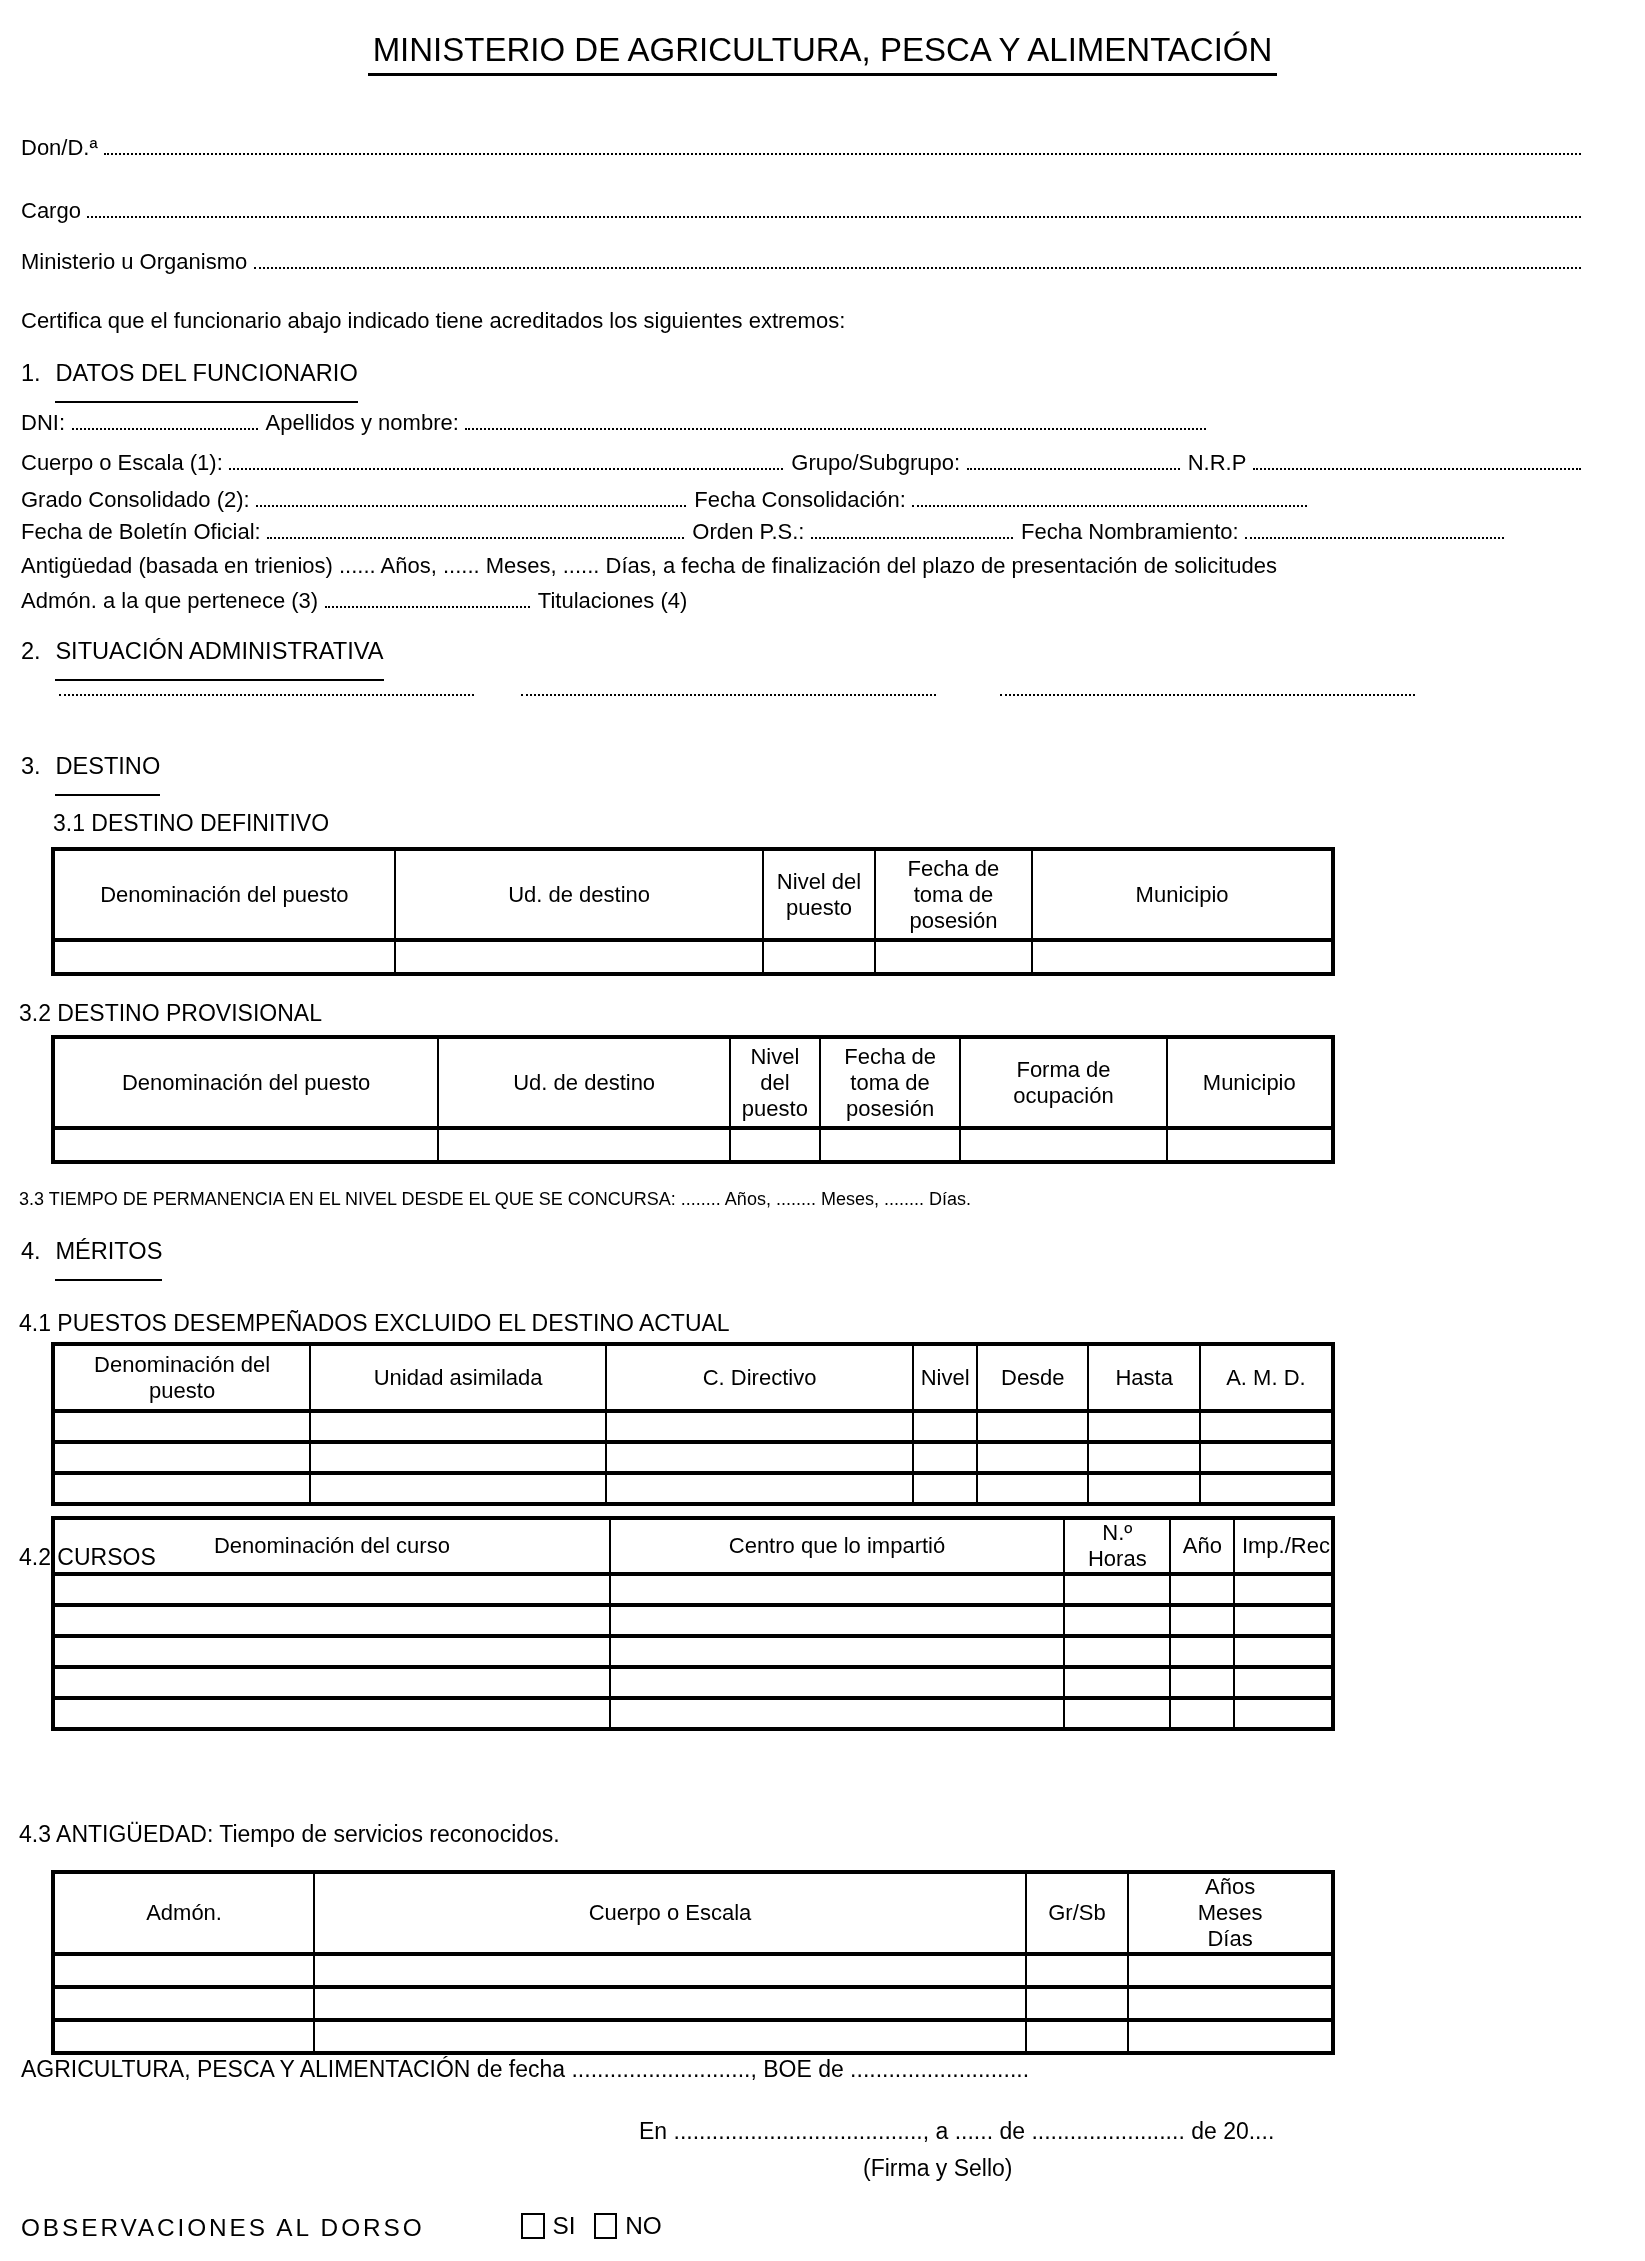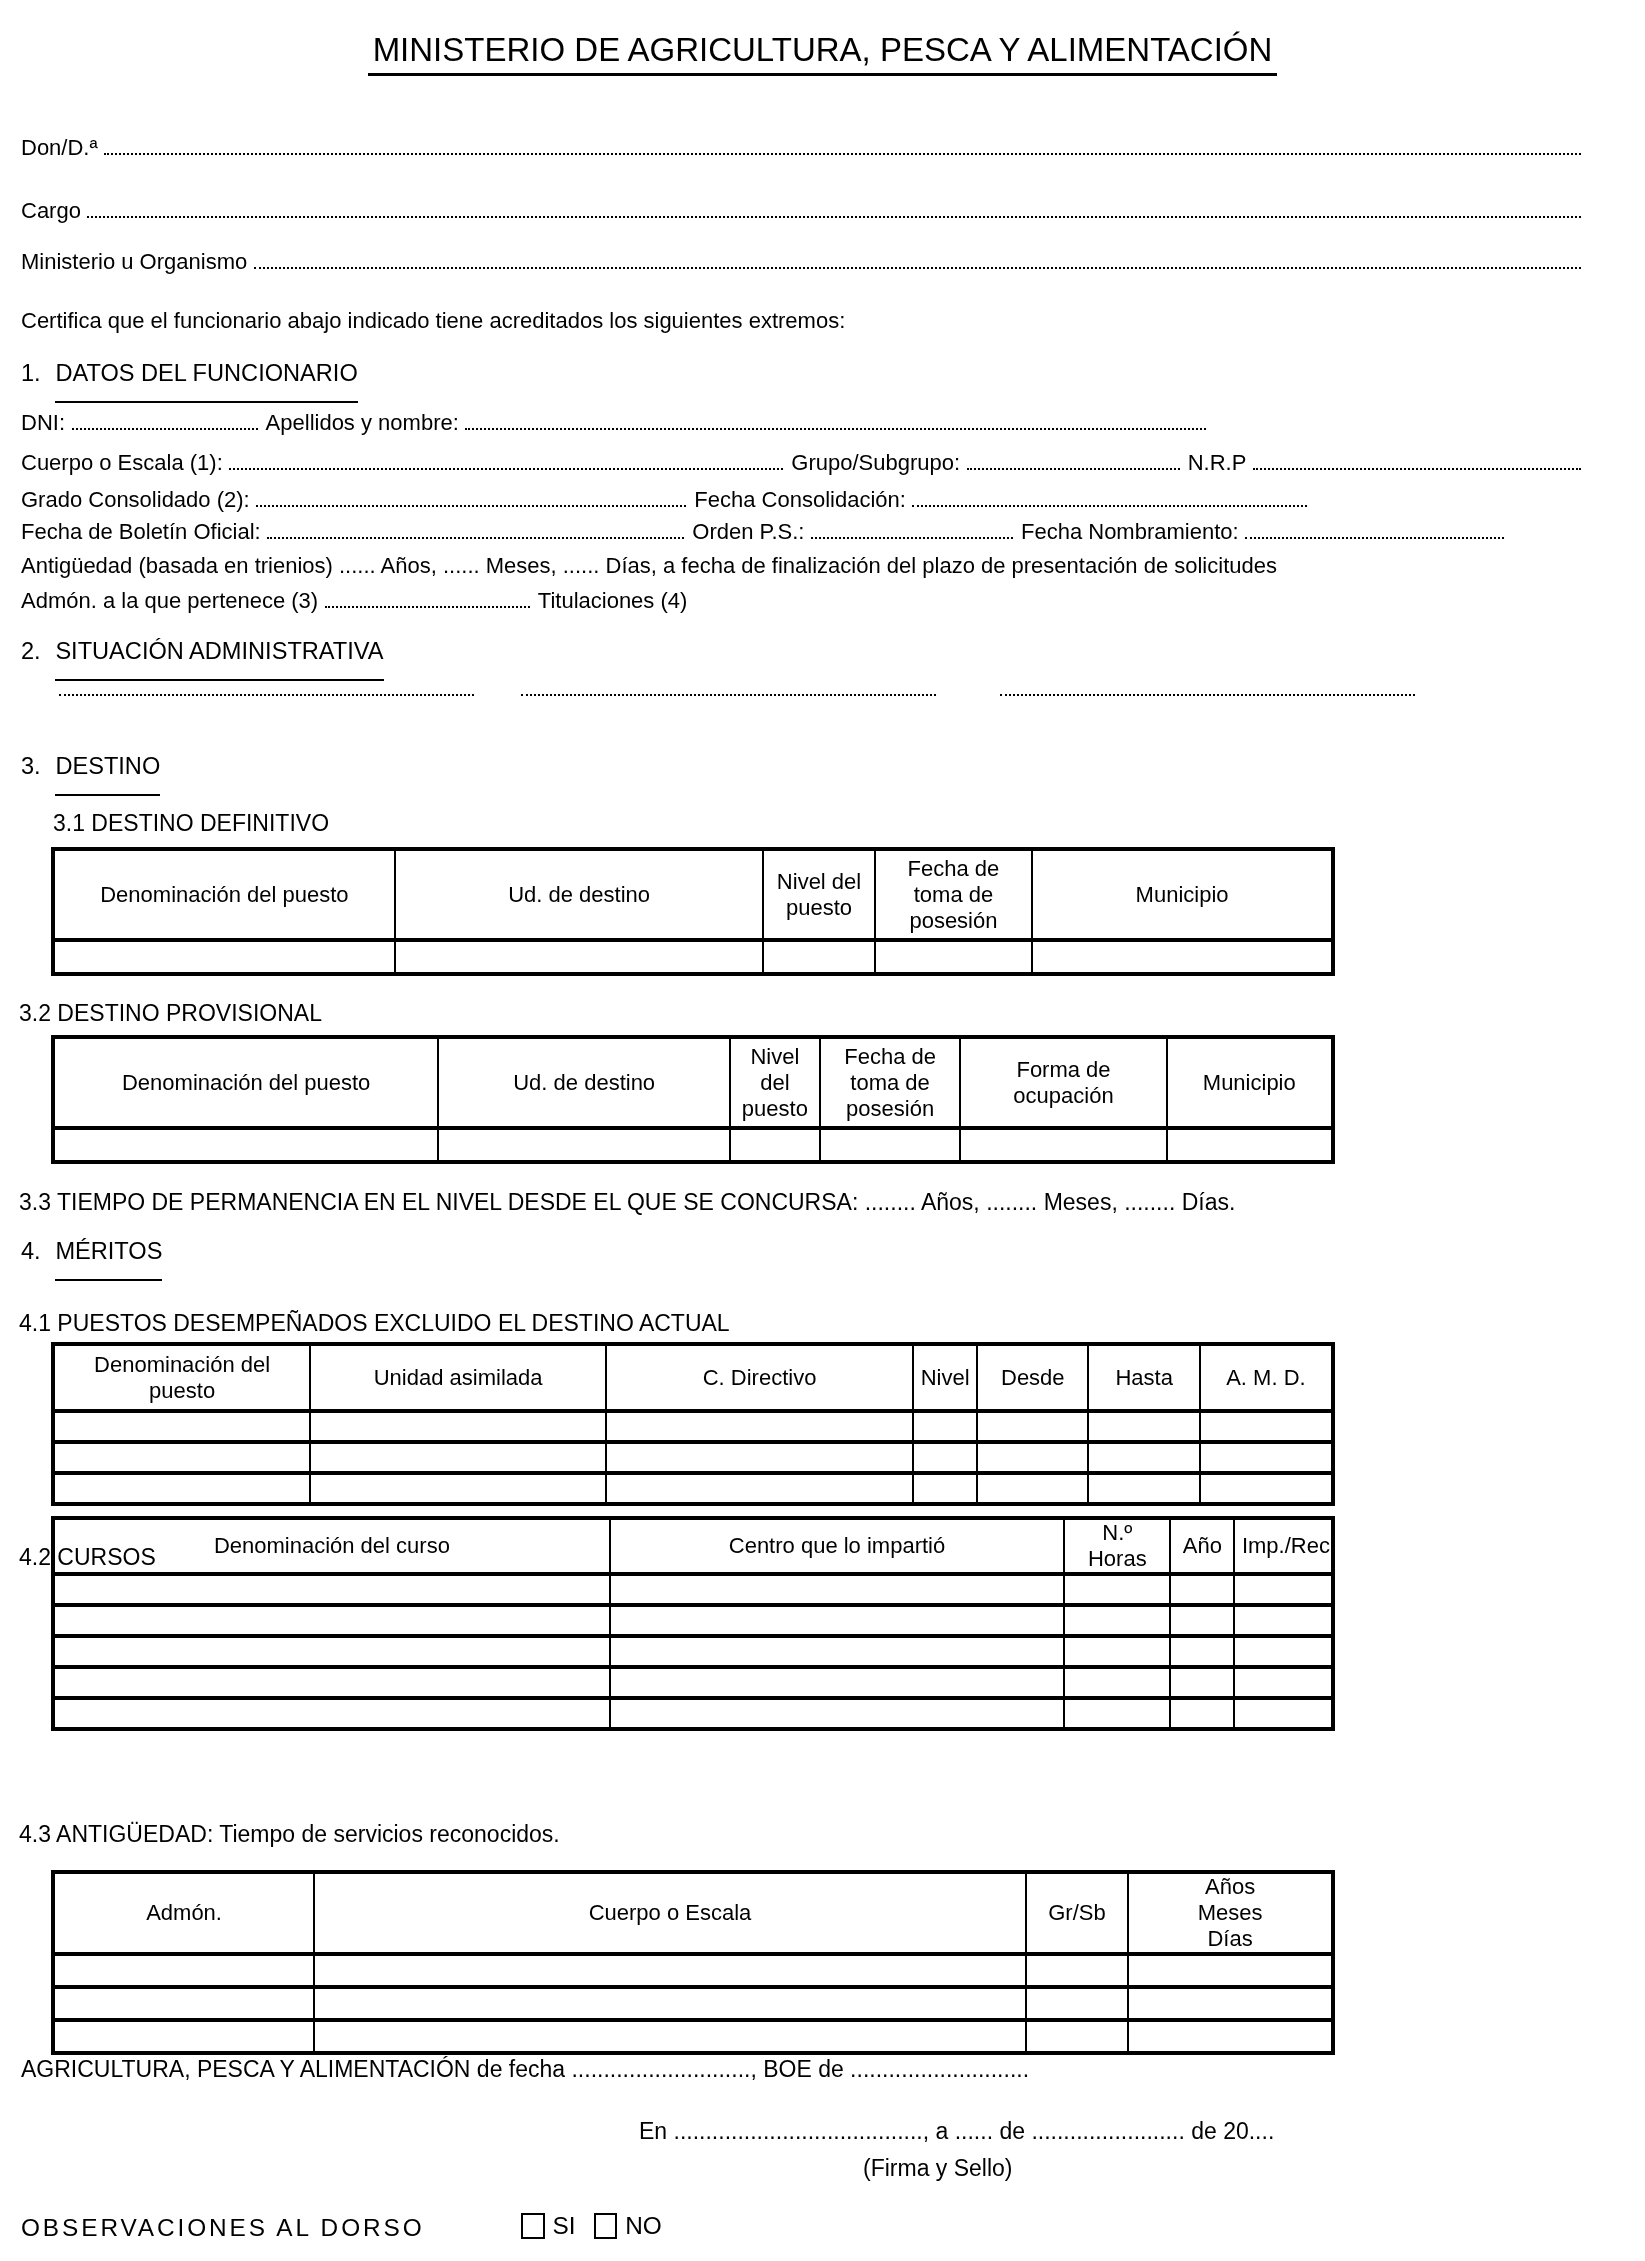--- a/index.html
+++ b/index.html
@@ -25,21 +25,21 @@
     flex:0 0 auto;height:2.4px;border-bottom:2.9px dotted #000;
     margin:0 8.1px 0 6.5px;
   }
   .ld.grow{flex:1 1 auto;}
   .ld.end{margin-right:0;}
   
   .shead{left:21px;font-size:23.6px;display:flex;align-items:baseline;}
   .shead .num{margin-right:14.7px;}
   .shead .ttl{border-bottom:2.4px solid #000;padding-bottom:14px;}
   .subhead{left:19px;font-size:23px;white-space:nowrap;}
-  .plainline{left:19px;font-size:23px;white-space:nowrap;}
+  .plainline{left:19px;font-size:18px;white-space:nowrap;}
   
   .blankseg{height:2.4px;border-bottom:2.9px dotted #000;top:692px;}
   
   table.ftab{
     border-collapse:collapse;table-layout:fixed;
     width:1284px;border:4.1px solid #000;
     font-size:22px;
   }
   .tabwrap{left:51px;}
   table.ftab th,table.ftab td{

